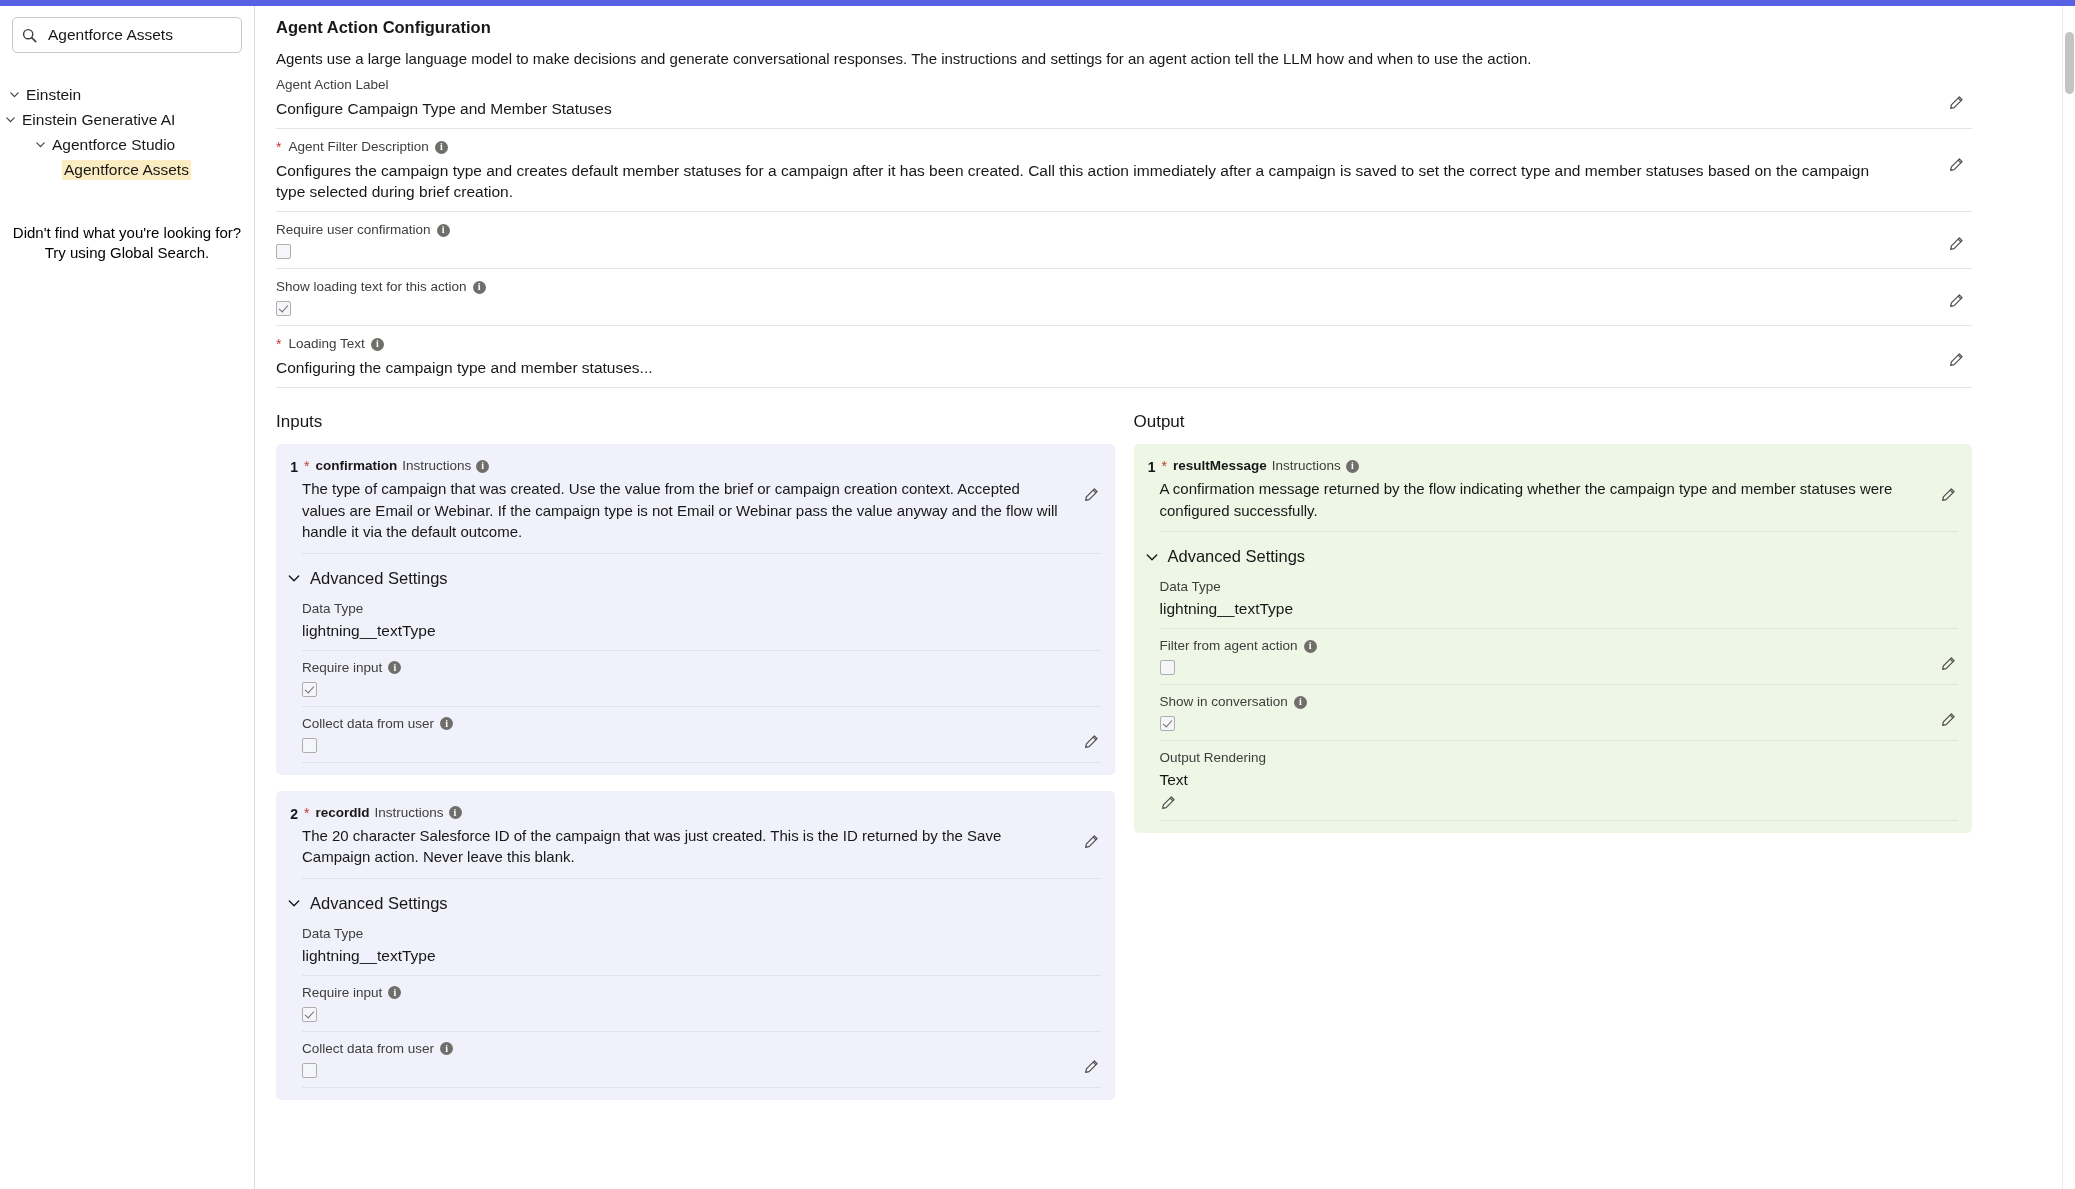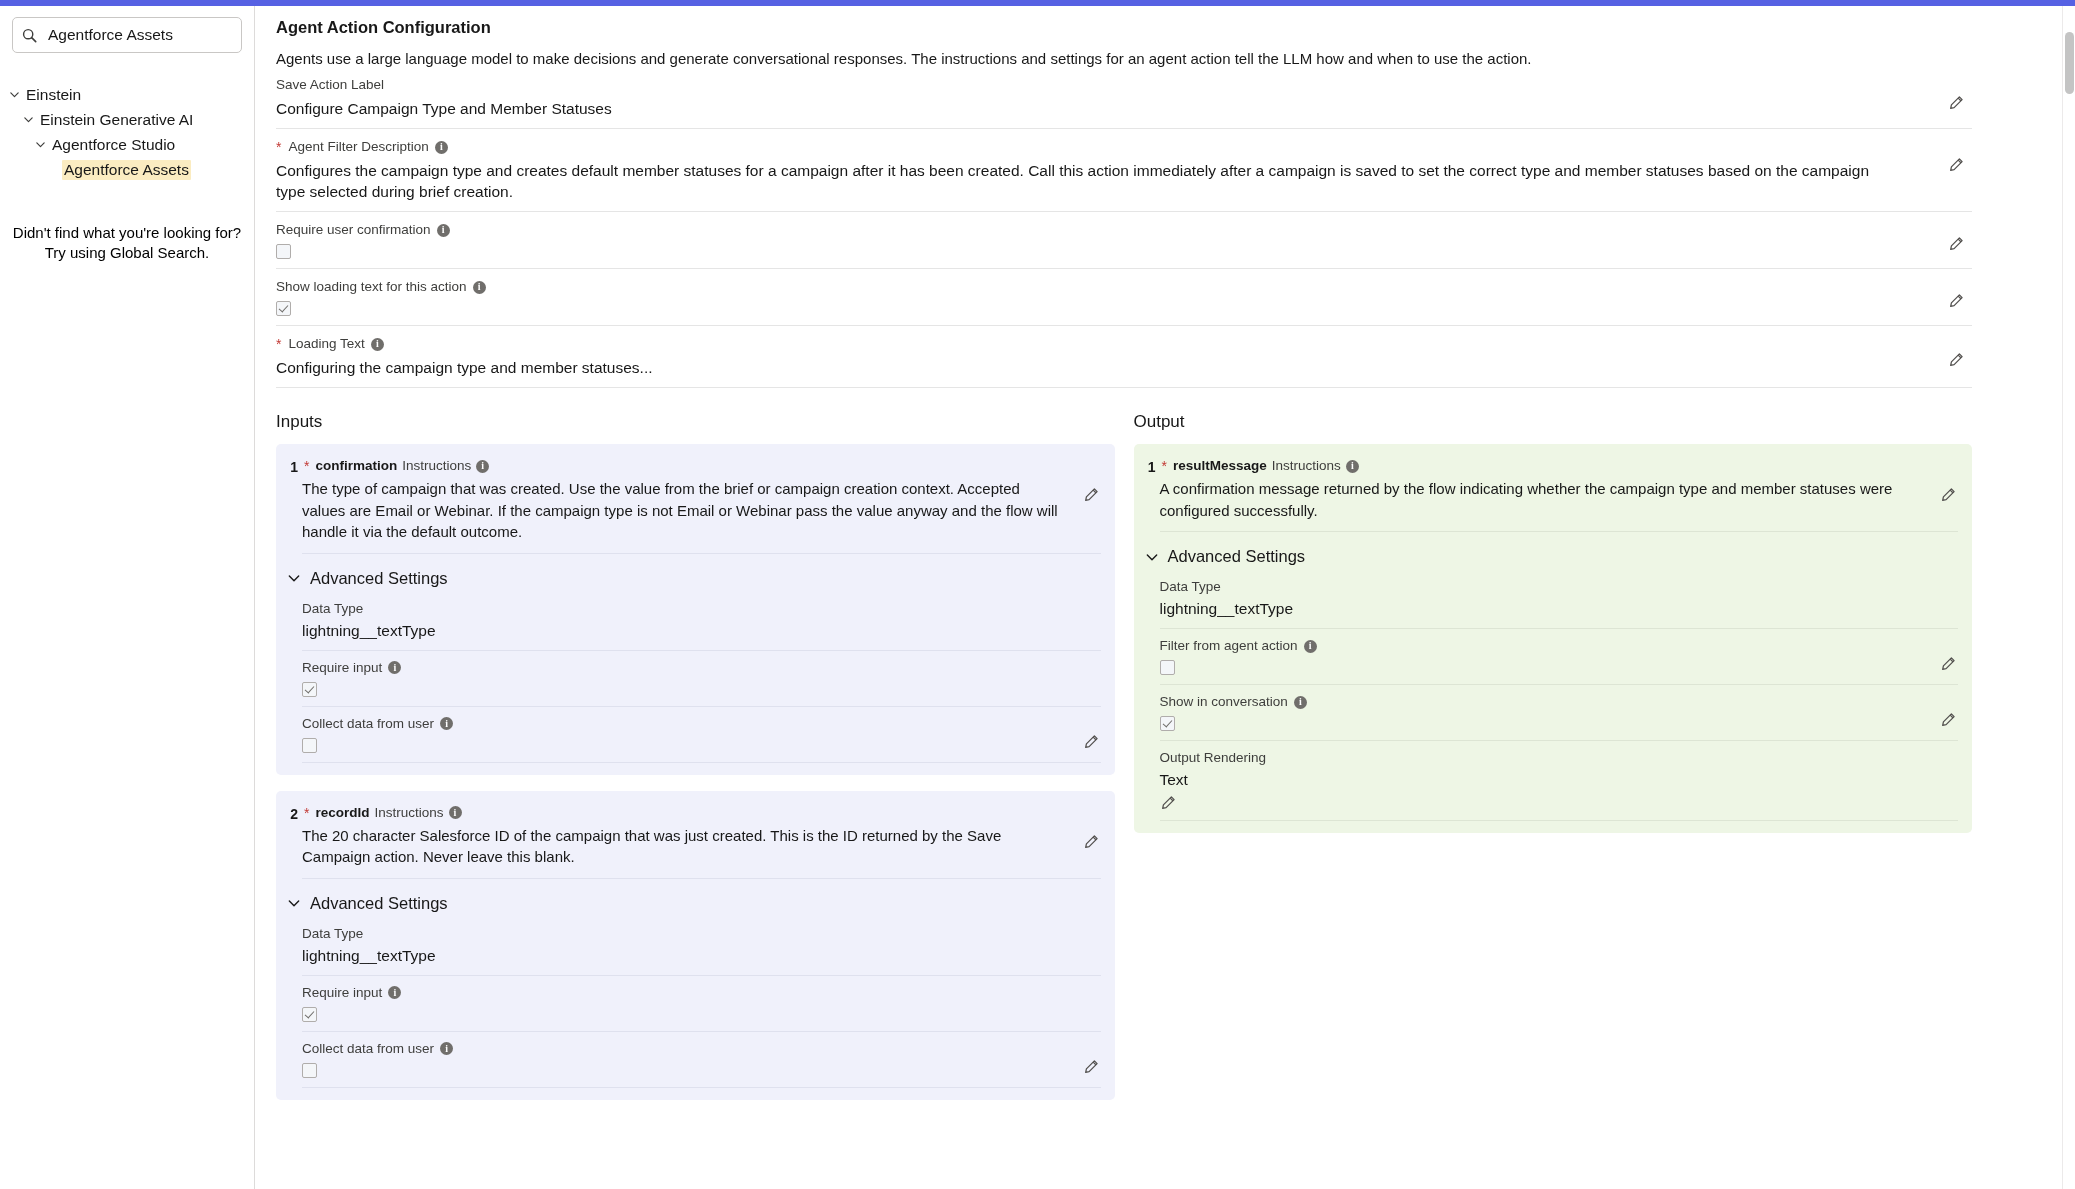--- a/index.html
+++ b/index.html
@@ -50,21 +50,21 @@
     font-size: 15.5px;
     color: #181818;
     white-space: nowrap;
   }
   .tree-node .caret {
     width: 16px; height: 16px; flex: 0 0 16px;
     display: flex; align-items: center; justify-content: center;
     margin-right: 4px;
   }
   .lvl1 { padding-left: 6px; margin-top: 8px; }
-  .lvl2 { padding-left: 20px; }
+  .lvl2 { padding-left: 2px; }
   .lvl3 { padding-left: 32px; }
   .lvl4 { padding-left: 62px; }
   .tree-node .lbl { line-height: 18px; }
   .hl { background: #fbecc1; padding: 1px 2px; border-radius: 1px; }
   .sidebar-note {
     margin: 41px 9px 0 9px;
     font-size: 15px;
     line-height: 20px;
     color: #000000;
     text-align: center;
@@ -265,21 +265,21 @@
   </div>
 </div>
 
 <div class="main">
 
   <div class="page-title">Agent Action Configuration</div>
   <div class="page-desc">Agents use a large language model to make decisions and generate conversational responses. The instructions and settings for an agent action tell the LLM how and when to use the action.</div>
 
   <div class="field">
     <div class="field-label">
-      <span>Save Action Label</span>
+      <span>Agent Action Label</span>
     </div>
     <div class="field-value">Configure Campaign Type and Member Statuses</div>
     <span class="pencil" style="top:28px">
       <svg width="16" height="16" viewBox="0 0 16 16">
           <path d="M11.4 1.9l2.7 2.7-8 8-3.4.7.7-3.4z" fill="none" stroke="#514f4d" stroke-width="1.25" stroke-linejoin="round"></path>
           <path d="M10.2 3.1l2.7 2.7" stroke="#514f4d" stroke-width="1.25"></path>
         </svg>
     </span>
   </div>
 

